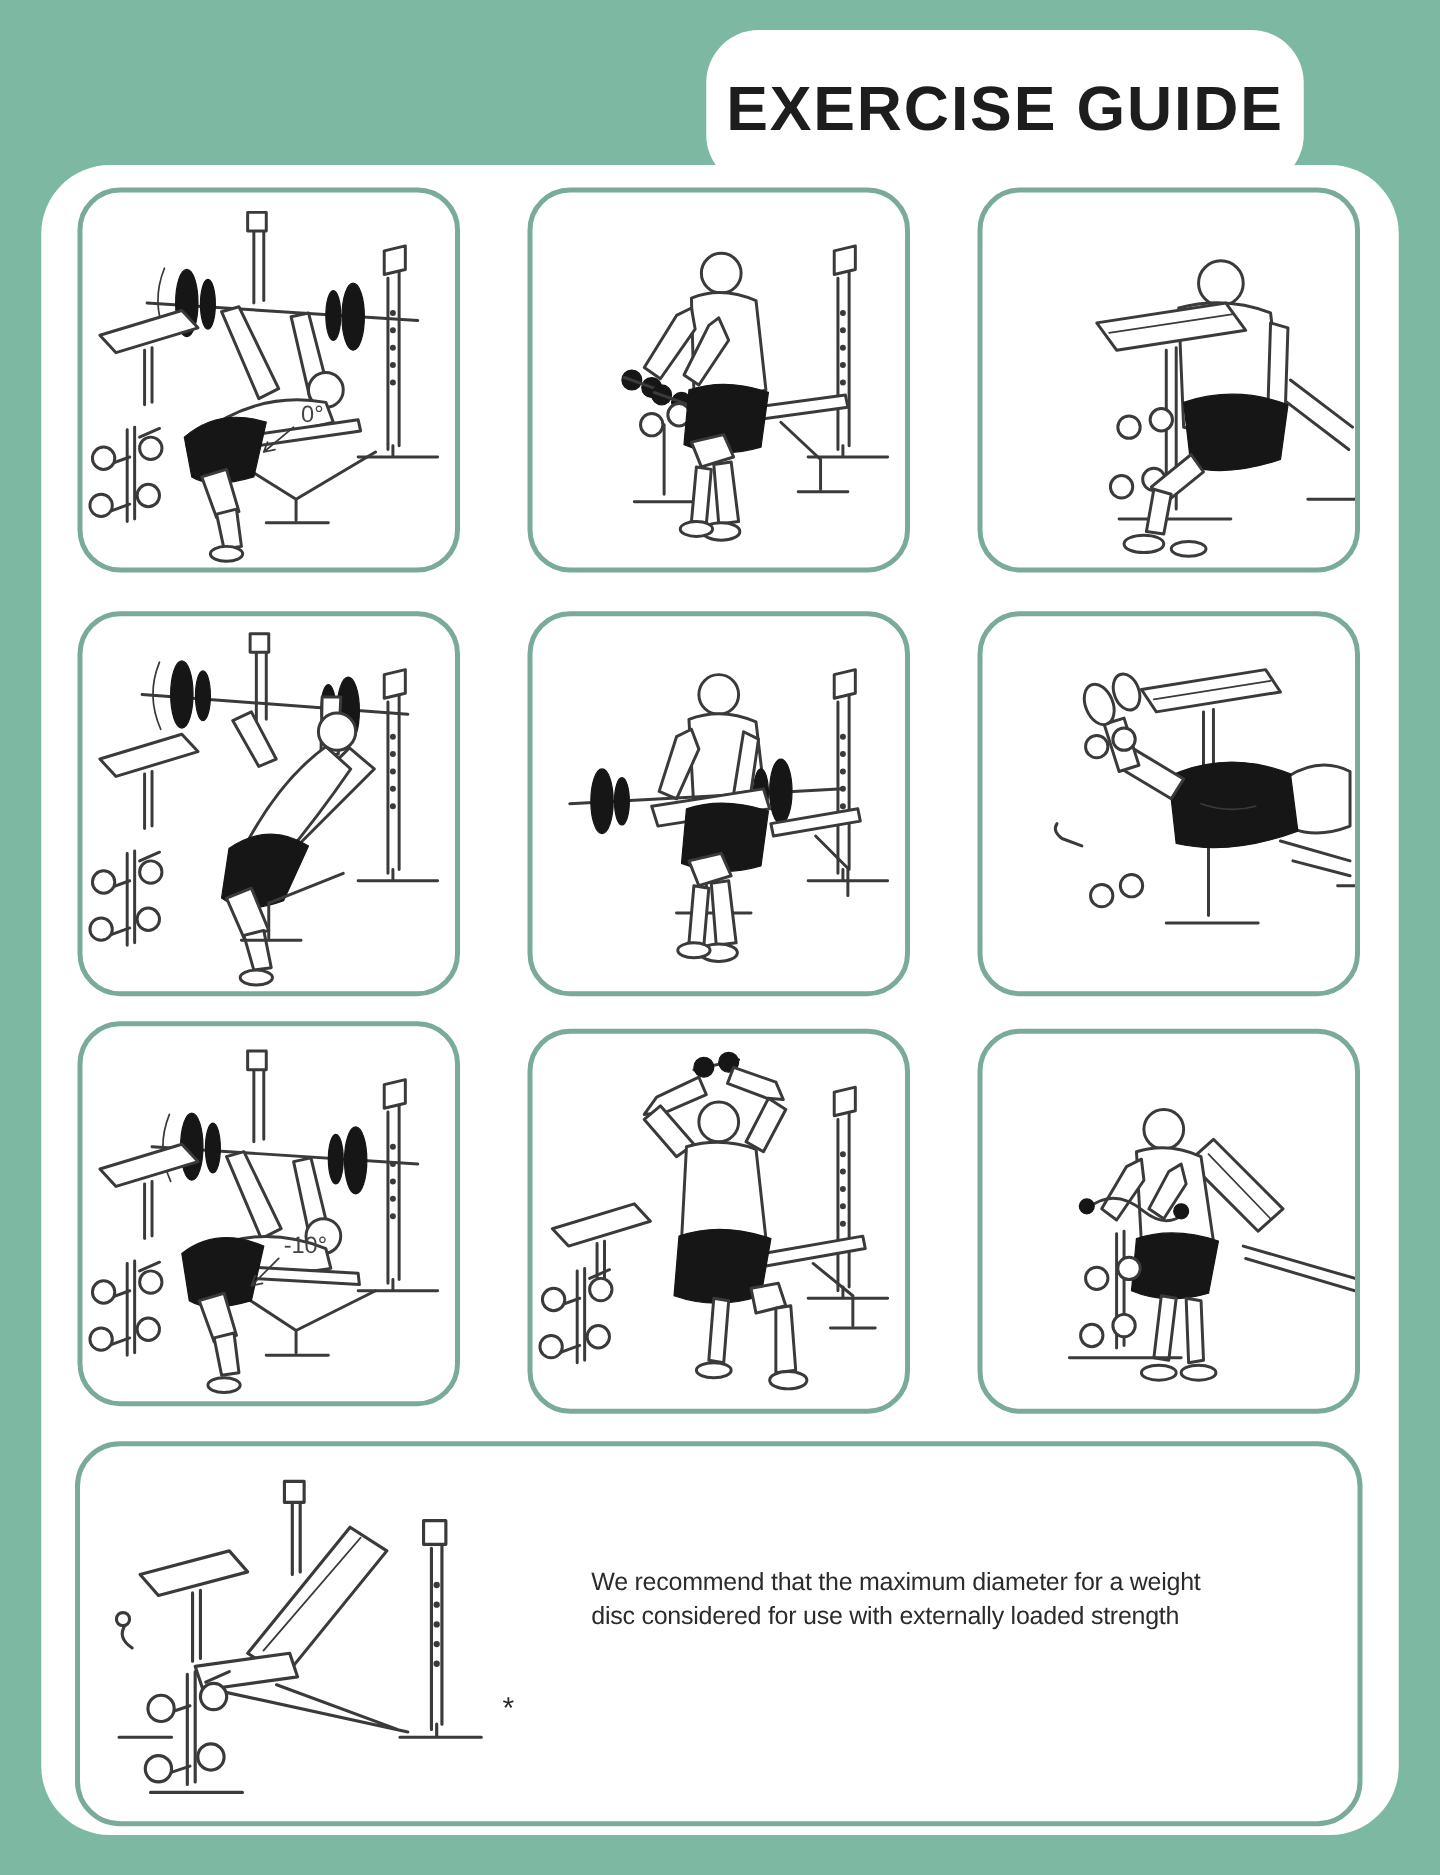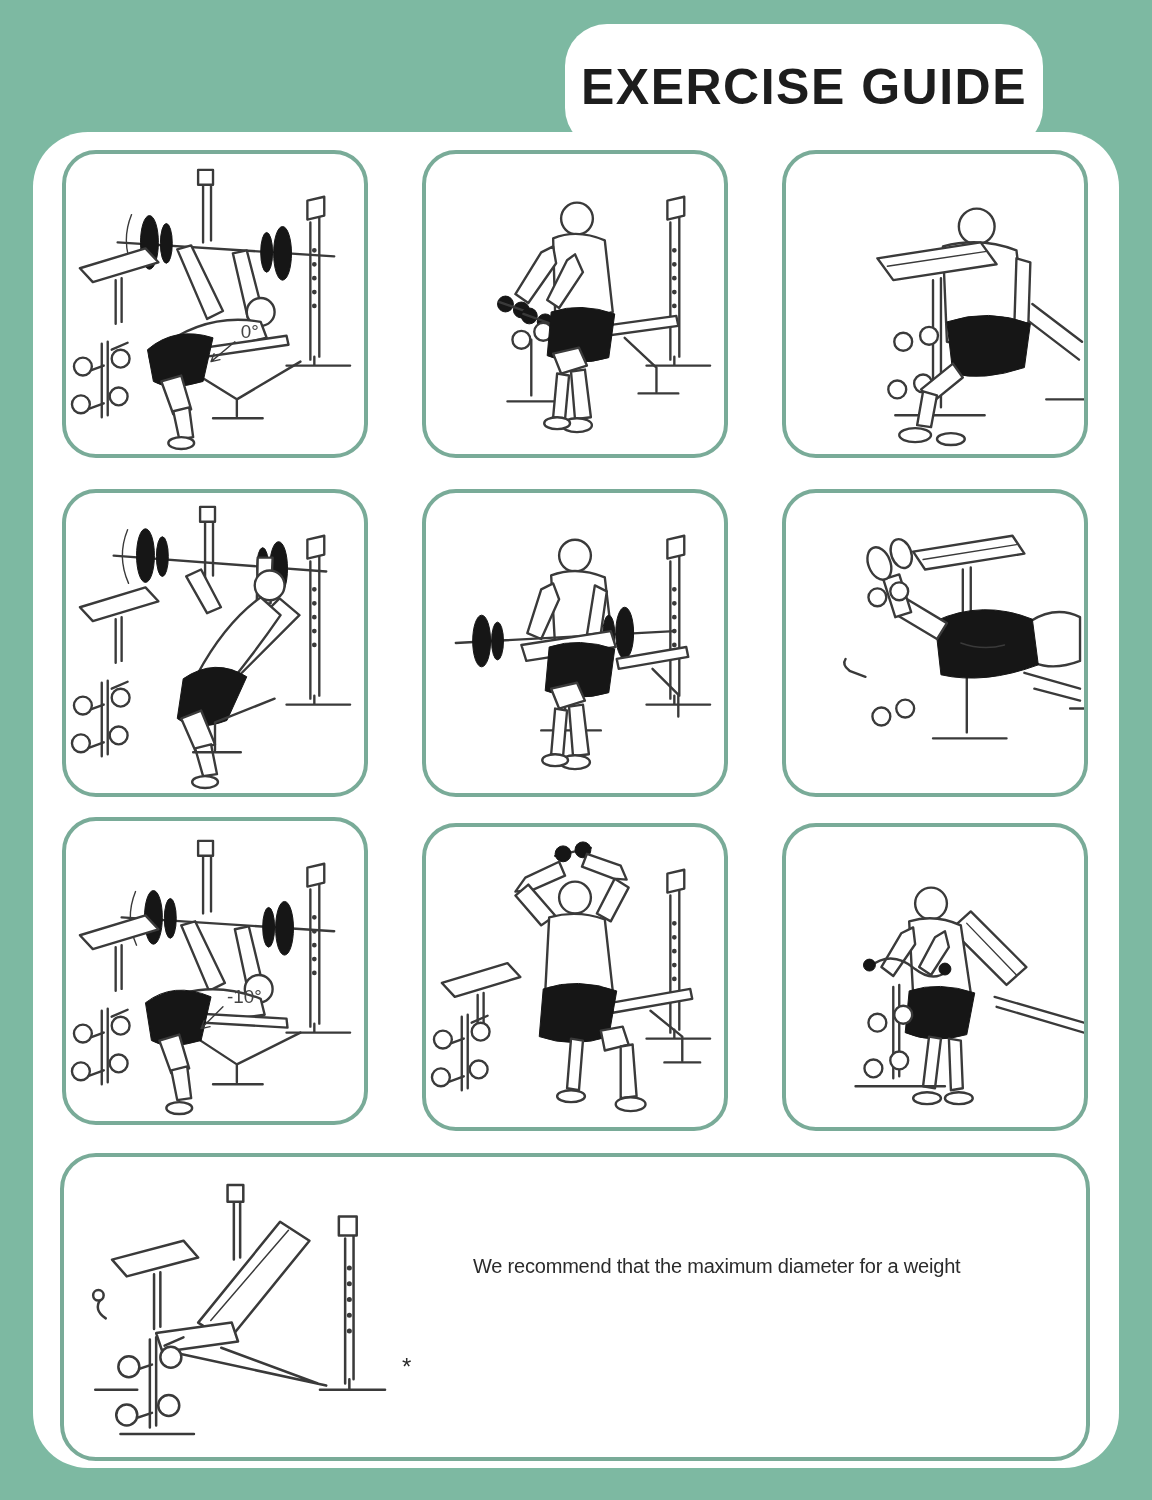--- a/index.html
+++ b/index.html
@@ -333,14 +333,15 @@
     <path class="s" d="M74 192 L50 200 M74 238 L50 246 M86 174 l18 -8"></path>
     <circle class="w" cx="52" cy="194" r="10"></circle>
       <circle class="w" cx="92" cy="185" r="10"></circle>
     <circle class="w" cx="50" cy="240" r="10"></circle>
       <circle class="w" cx="90" cy="231" r="10"></circle>
     <path class="s" d="M44 258 h70 M20 216 h40"></path>
   </svg>
   <span class="asterisk">*</span>
   <div class="footnote-text">
     <div>We recommend that the maximum diameter for a weight</div>
+    <div>disc considered for use with externally loaded strength</div>
   </div>
 </div>
 
 </body></html>

